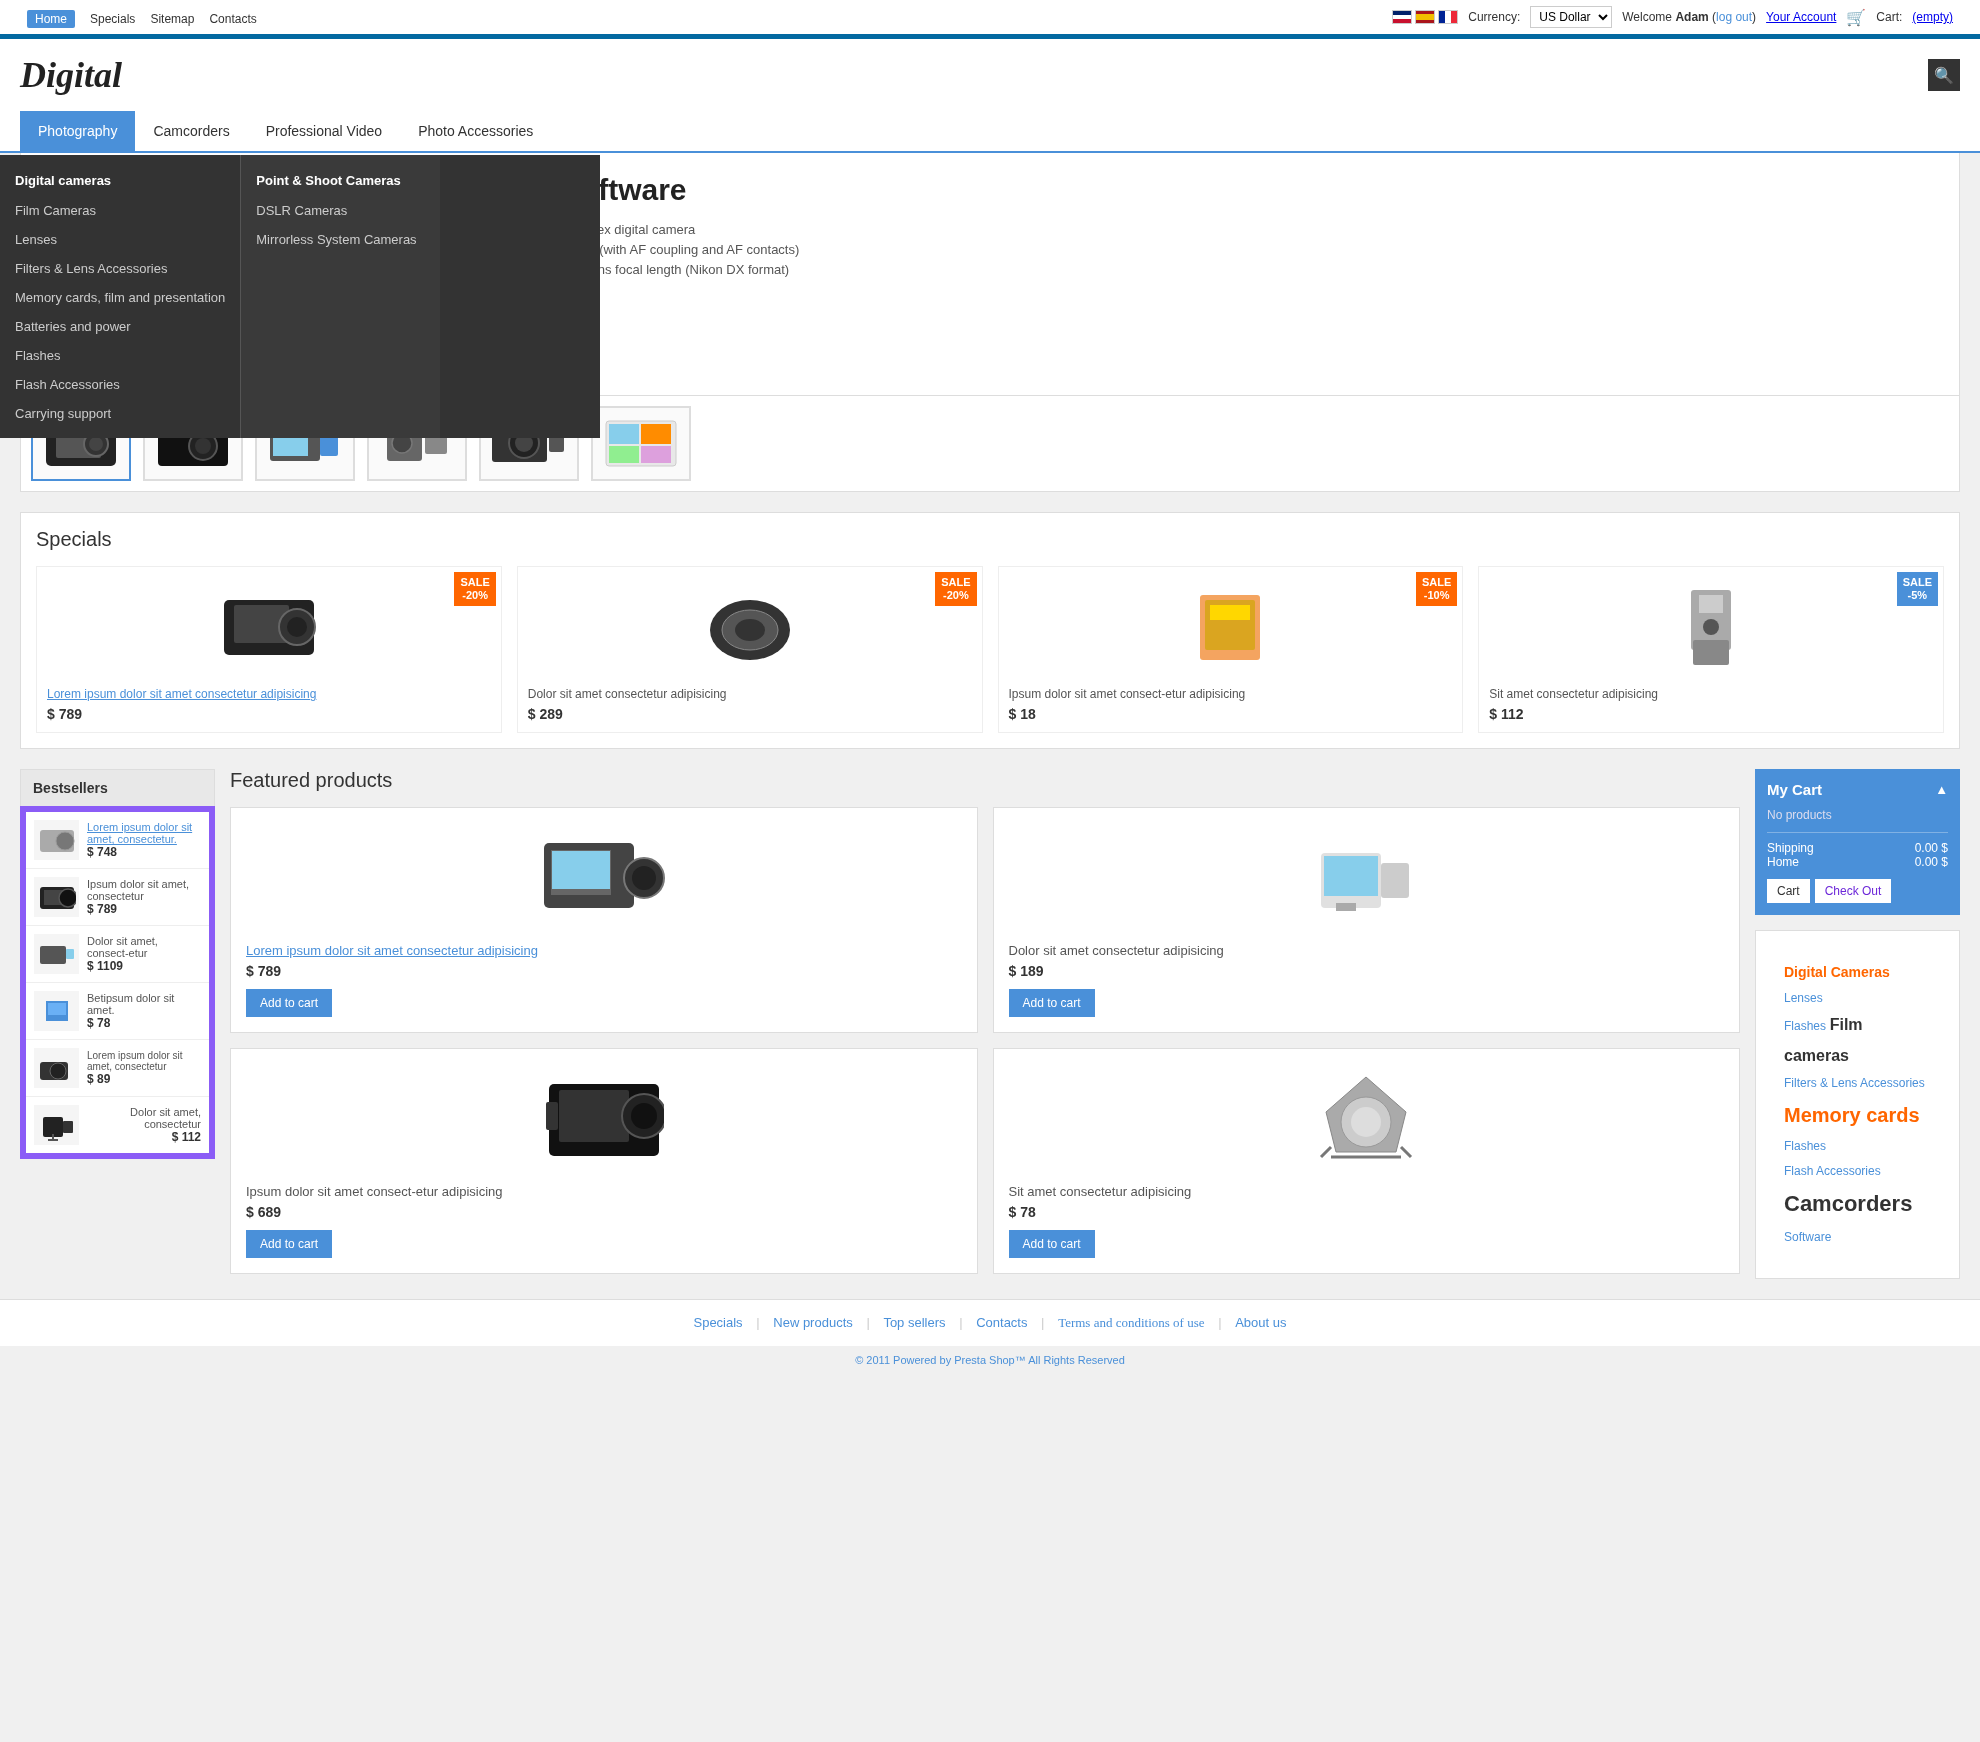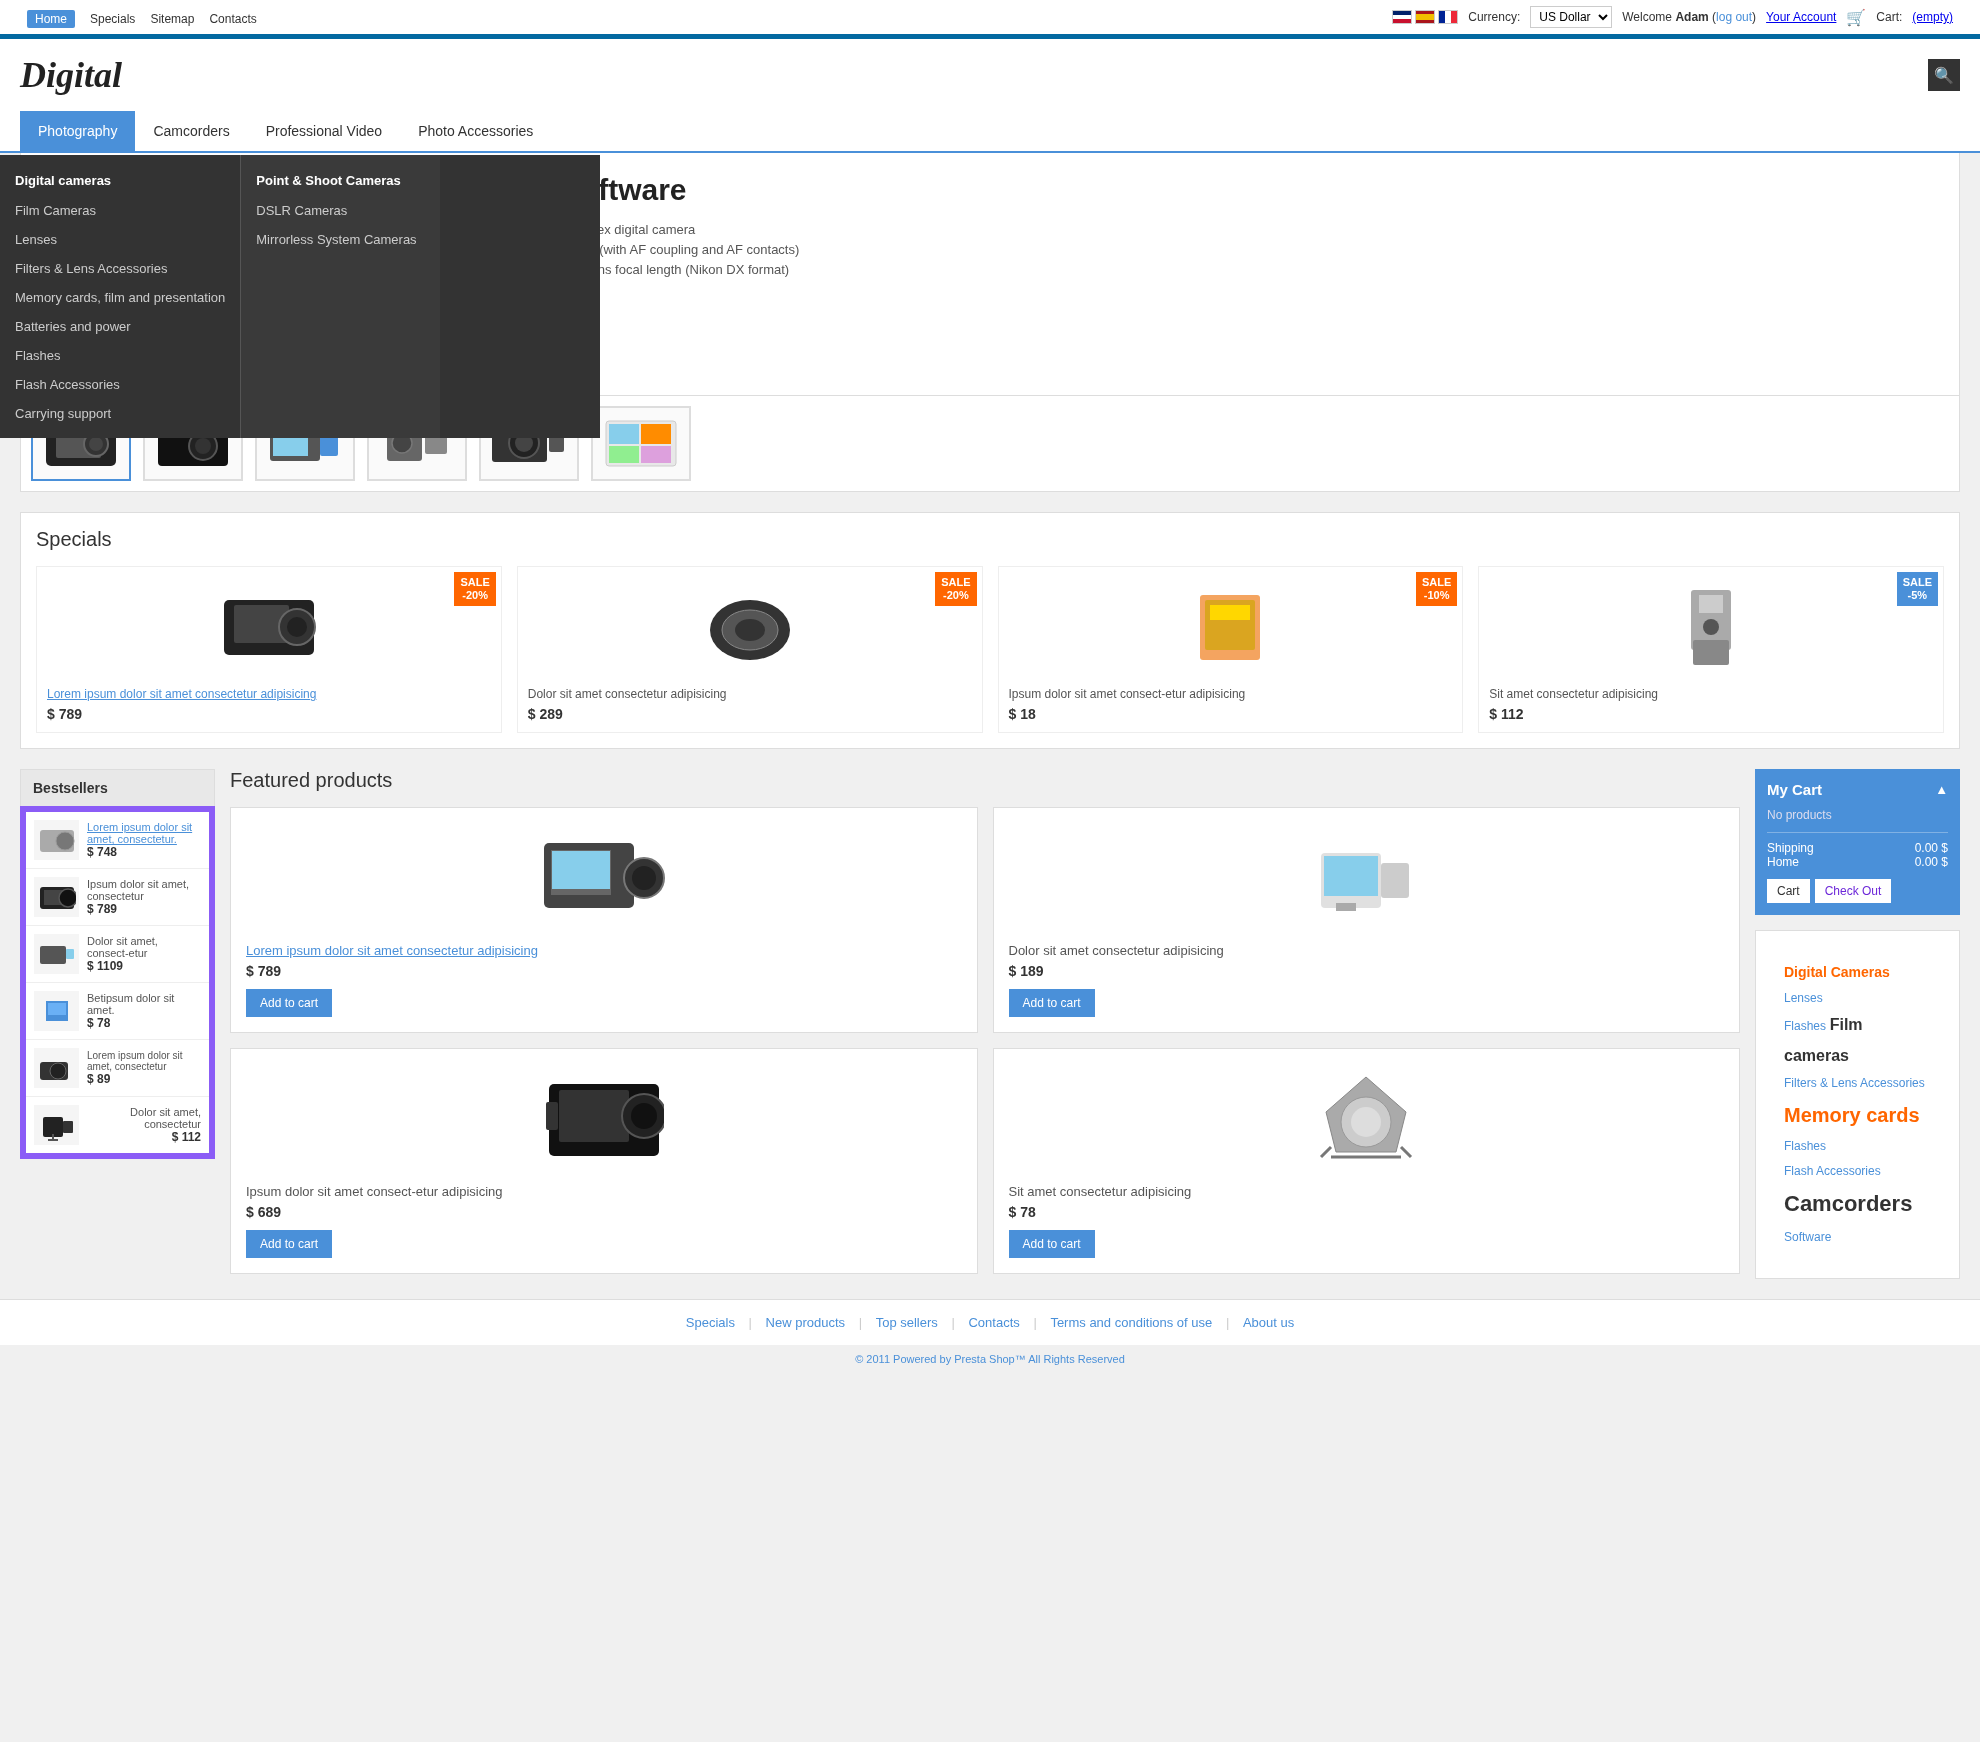--- a/index.html
+++ b/index.html
@@ -463,17 +463,17 @@
 
 <div style="background: #fff; border-top: 1px solid #ddd; padding: 15px 20px; text-align: center; margin-top: 20px;">
   <a href="#" style="color: #4a90d9; text-decoration: none; font-size: 13px; margin: 0 10px;">Specials</a>
   <span style="color:#ccc;">|</span>
   <a href="#" style="color: #4a90d9; text-decoration: none; font-size: 13px; margin: 0 10px;">New products</a>
   <span style="color:#ccc;">|</span>
   <a href="#" style="color: #4a90d9; text-decoration: none; font-size: 13px; margin: 0 10px;">Top sellers</a>
   <span style="color:#ccc;">|</span>
   <a href="#" style="color: #4a90d9; text-decoration: none; font-size: 13px; margin: 0 10px;">Contacts</a>
   <span style="color:#ccc;">|</span>
-  <a href="#" style="color: #4a90d9; text-decoration: none; font-size: 13px; margin: 0 10px;">Terms and conditions of use</a>
+  <a href="#" style="color: #4a90d9; text-decoration: none; font-size: 13px; margin: 0 10px; font-family: Liberation Serif, serif;">Terms and conditions of use</a>
   <span style="color:#ccc;">|</span>
   <a href="#" style="color: #4a90d9; text-decoration: none; font-size: 13px; margin: 0 10px;">About us</a>
 </div>
 <div style="text-align: center; padding: 8px; font-size: 11px; color: #4a90d9;">© 2011 Powered by Presta Shop™  All Rights Reserved</div>
 
 </body></html>

